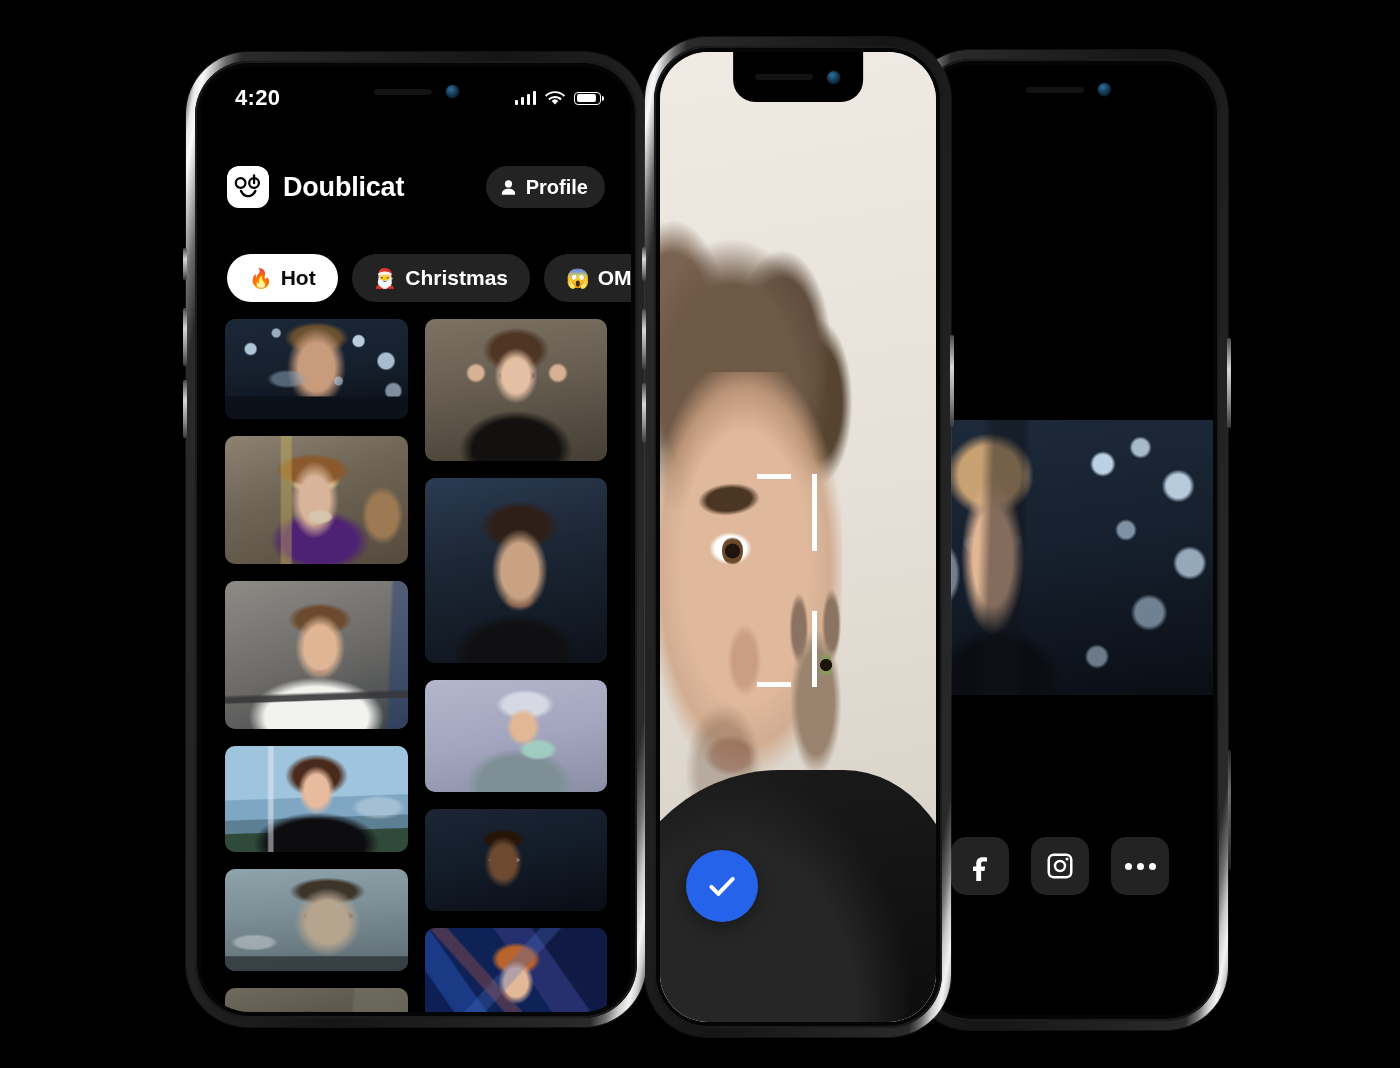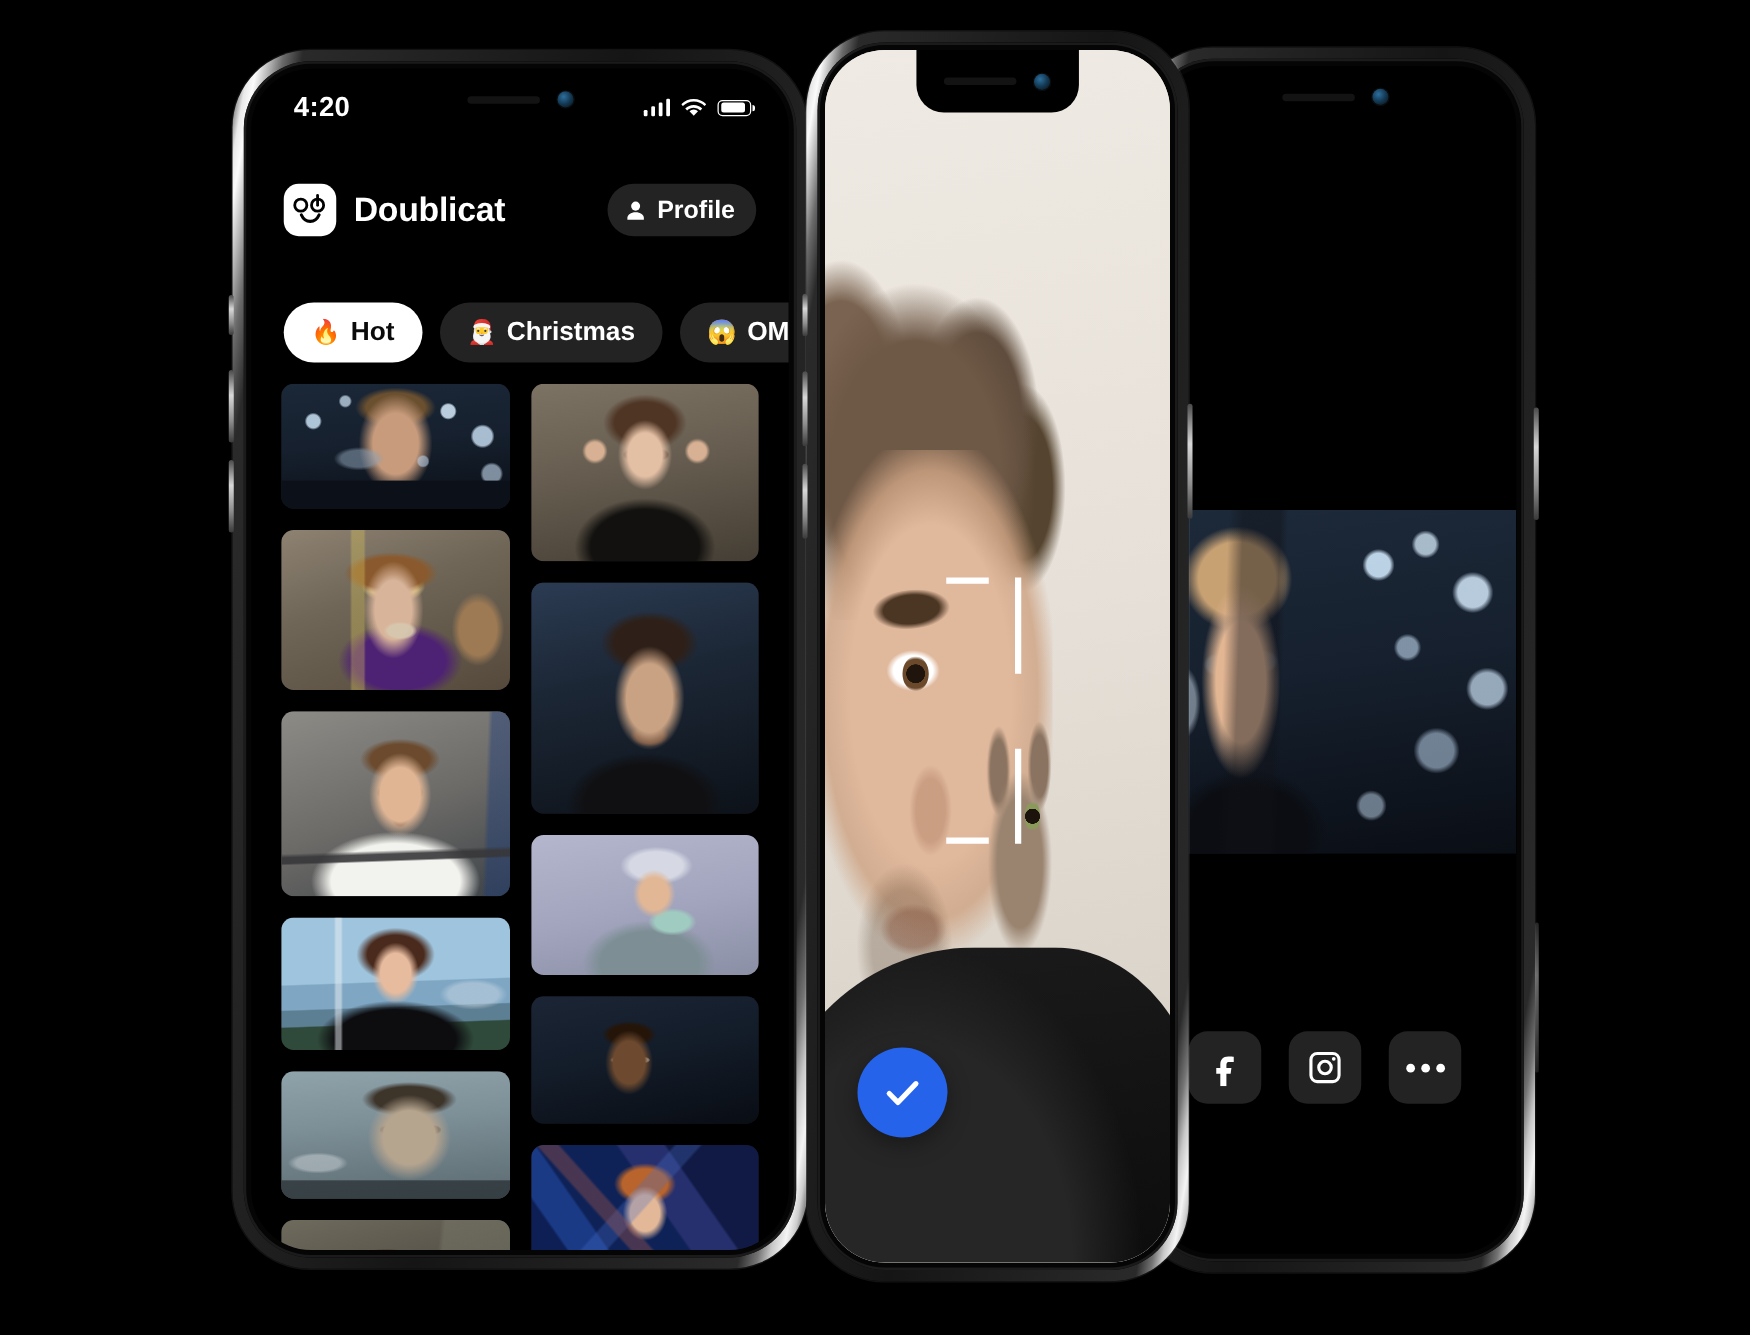--- a/index.html
+++ b/index.html
@@ -3,21 +3,21 @@
 <meta charset="utf-8">
 <style>
   * { margin:0; padding:0; box-sizing:border-box; }
   html,body {
     width:1400px; height:1068px; background:#000; overflow:hidden;
     font-family:"Liberation Sans", sans-serif;
   }
   #stage { position:relative; width:1400px; height:1068px; background:#000; }
 
   
-  .phone { position:absolute; border-radius:62px; }
+  .phone { position:absolute; border-radius:62px;margin-top:12px; }
   .phone .frame-outer {
     position:absolute; inset:0; border-radius:62px;
     background:
       linear-gradient(100deg,
         #0a0a0a 0%, #6e6e6e 1.2%, #e9e9e9 2.4%, #fbfbfb 3.4%,
         #b4b4b4 5%, #6a6a6a 6.6%, #2a2a2a 9%,
         #151515 50%,
         #2a2a2a 91%, #747474 93.4%, #c8c8c8 95%, #f4f4f4 96.6%,
         #cdcdcd 97.6%, #5a5a5a 98.8%, #080808 100%);
     box-shadow:0 0 0 1px rgba(255,255,255,.07);
@@ -61,21 +61,21 @@
   .bars i:nth-child(1){height:5px}.bars i:nth-child(2){height:8px}
   .bars i:nth-child(3){height:11px}.bars i:nth-child(4){height:14px}
   .batt { width:27px; height:13px; border:1.8px solid #fff; border-radius:4px;
           position:relative; padding:1.5px; }
   .batt::after{content:"";position:absolute;right:-4px;top:3.5px;width:2px;height:5px;
                background:#fff;border-radius:0 2px 2px 0;}
   .batt i { display:block; height:100%; width:88%; background:#fff; border-radius:2px; }
 
   .app-header {
     position:absolute; top:92px; left:0; right:0; height:56px; z-index:20;
-    display:flex; align-items:flex-start; justify-content:space-between;
+    display:flex; align-items:center; justify-content:space-between;
     padding:0 26px;
   }
   .brand { display:flex; align-items:center; gap:14px; }
   .logo-tile {
     width:42px; height:42px; border-radius:12px; background:#fff;
     display:flex; align-items:center; justify-content:center; position:relative;
   }
   .logo-tile svg { width:30px; height:26px; display:block; }
   .brand-name { color:#fff; font-size:27px; font-weight:700; letter-spacing:-.2px; }
   .profile-btn {

